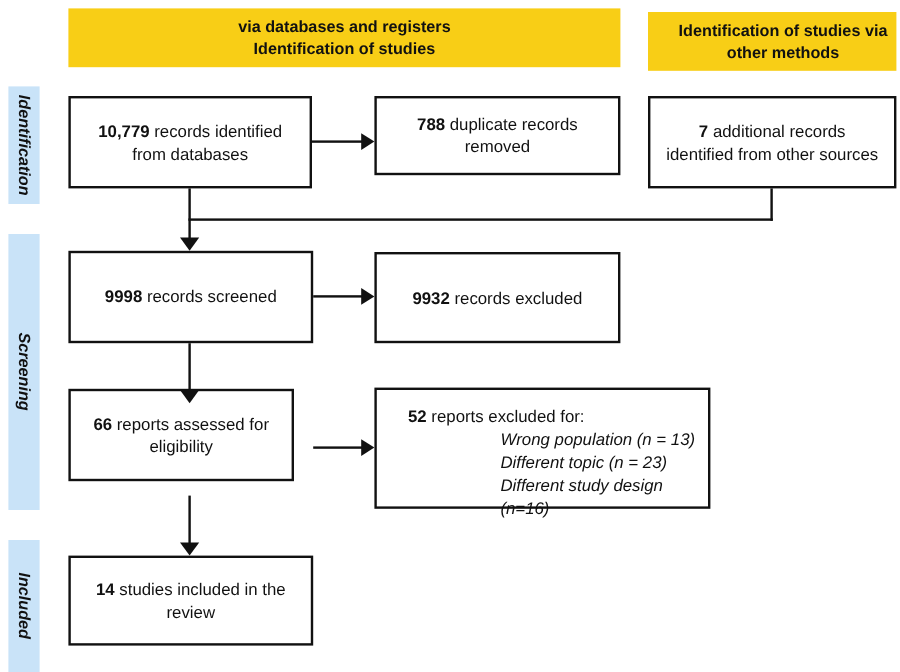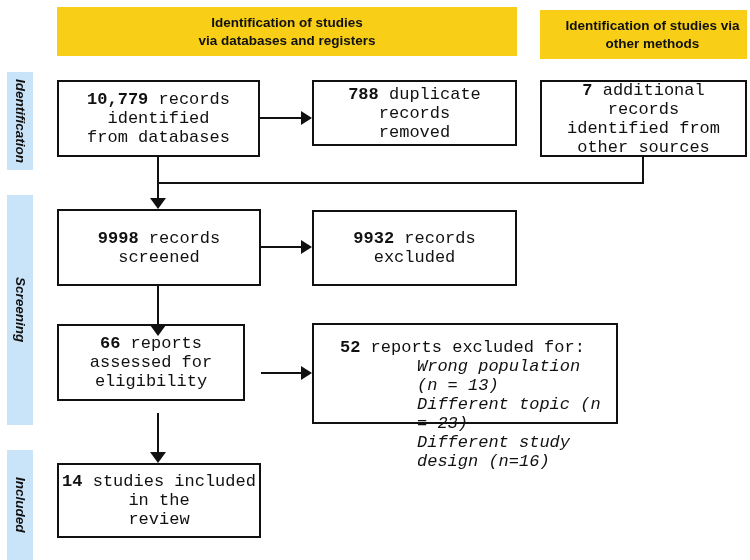--- a/index.html
+++ b/index.html
@@ -52,35 +52,34 @@
   .fbox {
     position: absolute;
     background: #ffffff;
     border: 2px solid #111111;
     box-sizing: border-box;
     display: flex;
     flex-direction: column;
     align-items: center;
     justify-content: center;
     text-align: center;
-    font-size: 17px;
+    font-size: 14px;
     line-height: 19px;
-    font-family: Liberation Mono, monospace;
   }
   .fbox .num { font-weight: bold; }
   .fbox .l2 { display: block; text-align: center; }
 
   .box-identified     { left: 57px;  top: 80px;  width: 203px; height: 77px; }
   .box-duplicates     { left: 312px; top: 80px;  width: 205px; height: 66px; }
   .box-other-sources  { left: 540px; top: 80px;  width: 207px; height: 77px; }
   .box-screened       { left: 57px;  top: 209px; width: 204px; height: 77px; }
   .box-excluded       { left: 312px; top: 210px; width: 205px; height: 76px; }
   .box-assessed       { left: 57px;  top: 324px; width: 188px; height: 77px; }
   .box-reports-excl   {
-    left: 312px; top: 323px; width: 306px; height: 101px;
+    left: 312px; top: 323px; width: 280px; height: 101px;
     align-items: flex-start;
     justify-content: flex-start;
     text-align: left;
     padding: 13px 8px 8px 26px;
   }
   .box-reports-excl .reasons { margin-left: 77px; font-style: italic; }
   .box-included       { left: 57px;  top: 463px; width: 204px; height: 75px; }
 
   .hline, .vline { position: absolute; background: #111111; }
   .hline { height: 2px; }
@@ -100,22 +99,22 @@
     border-right: 8px solid transparent;
     border-top: 11px solid #111111;
   }
 </style>
 </head>
 <body>
 
 <div class="canvas">
 
   <div class="header header-databases">
+    <span>via databases and registers</span>
     <span>Identification of studies</span>
-    <span>via databases and registers</span>
   </div>
   <div class="header header-other">
     <span>Identification of studies via</span>
     <span>other methods</span>
   </div>
 
   <div class="stage stage-identification">
     <span>Identification</span>
   </div>
   <div class="stage stage-screening">

